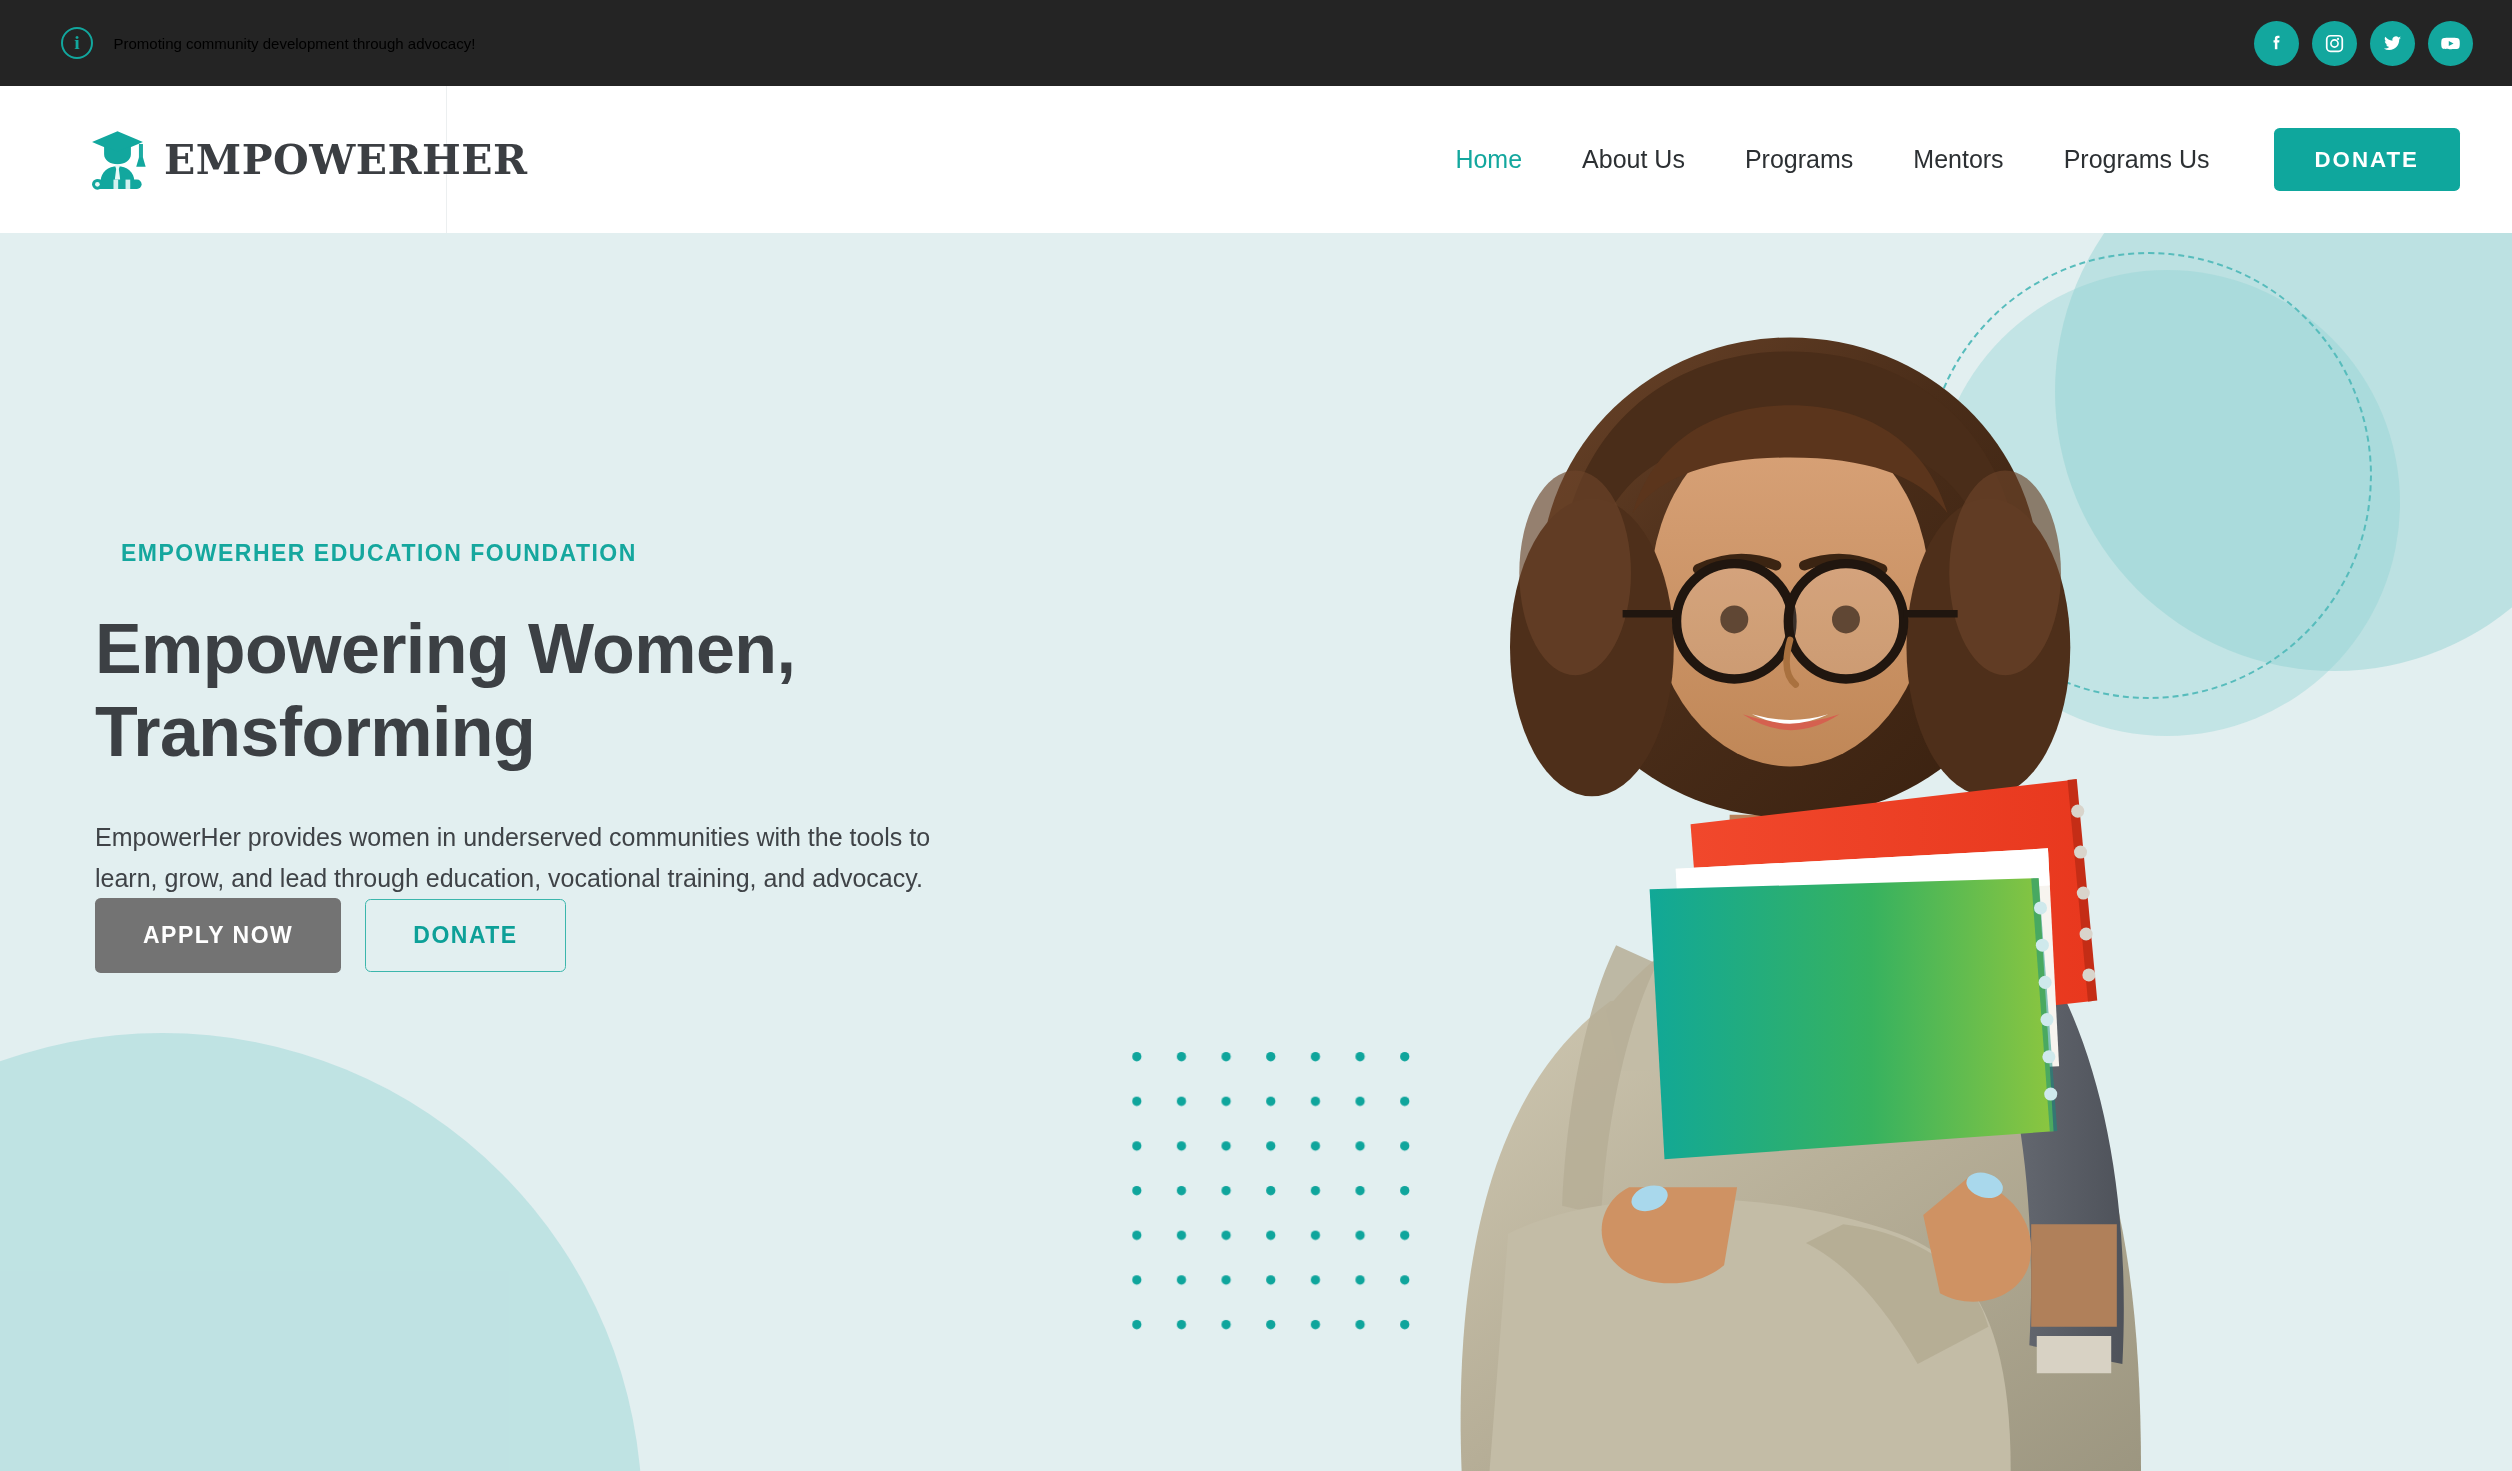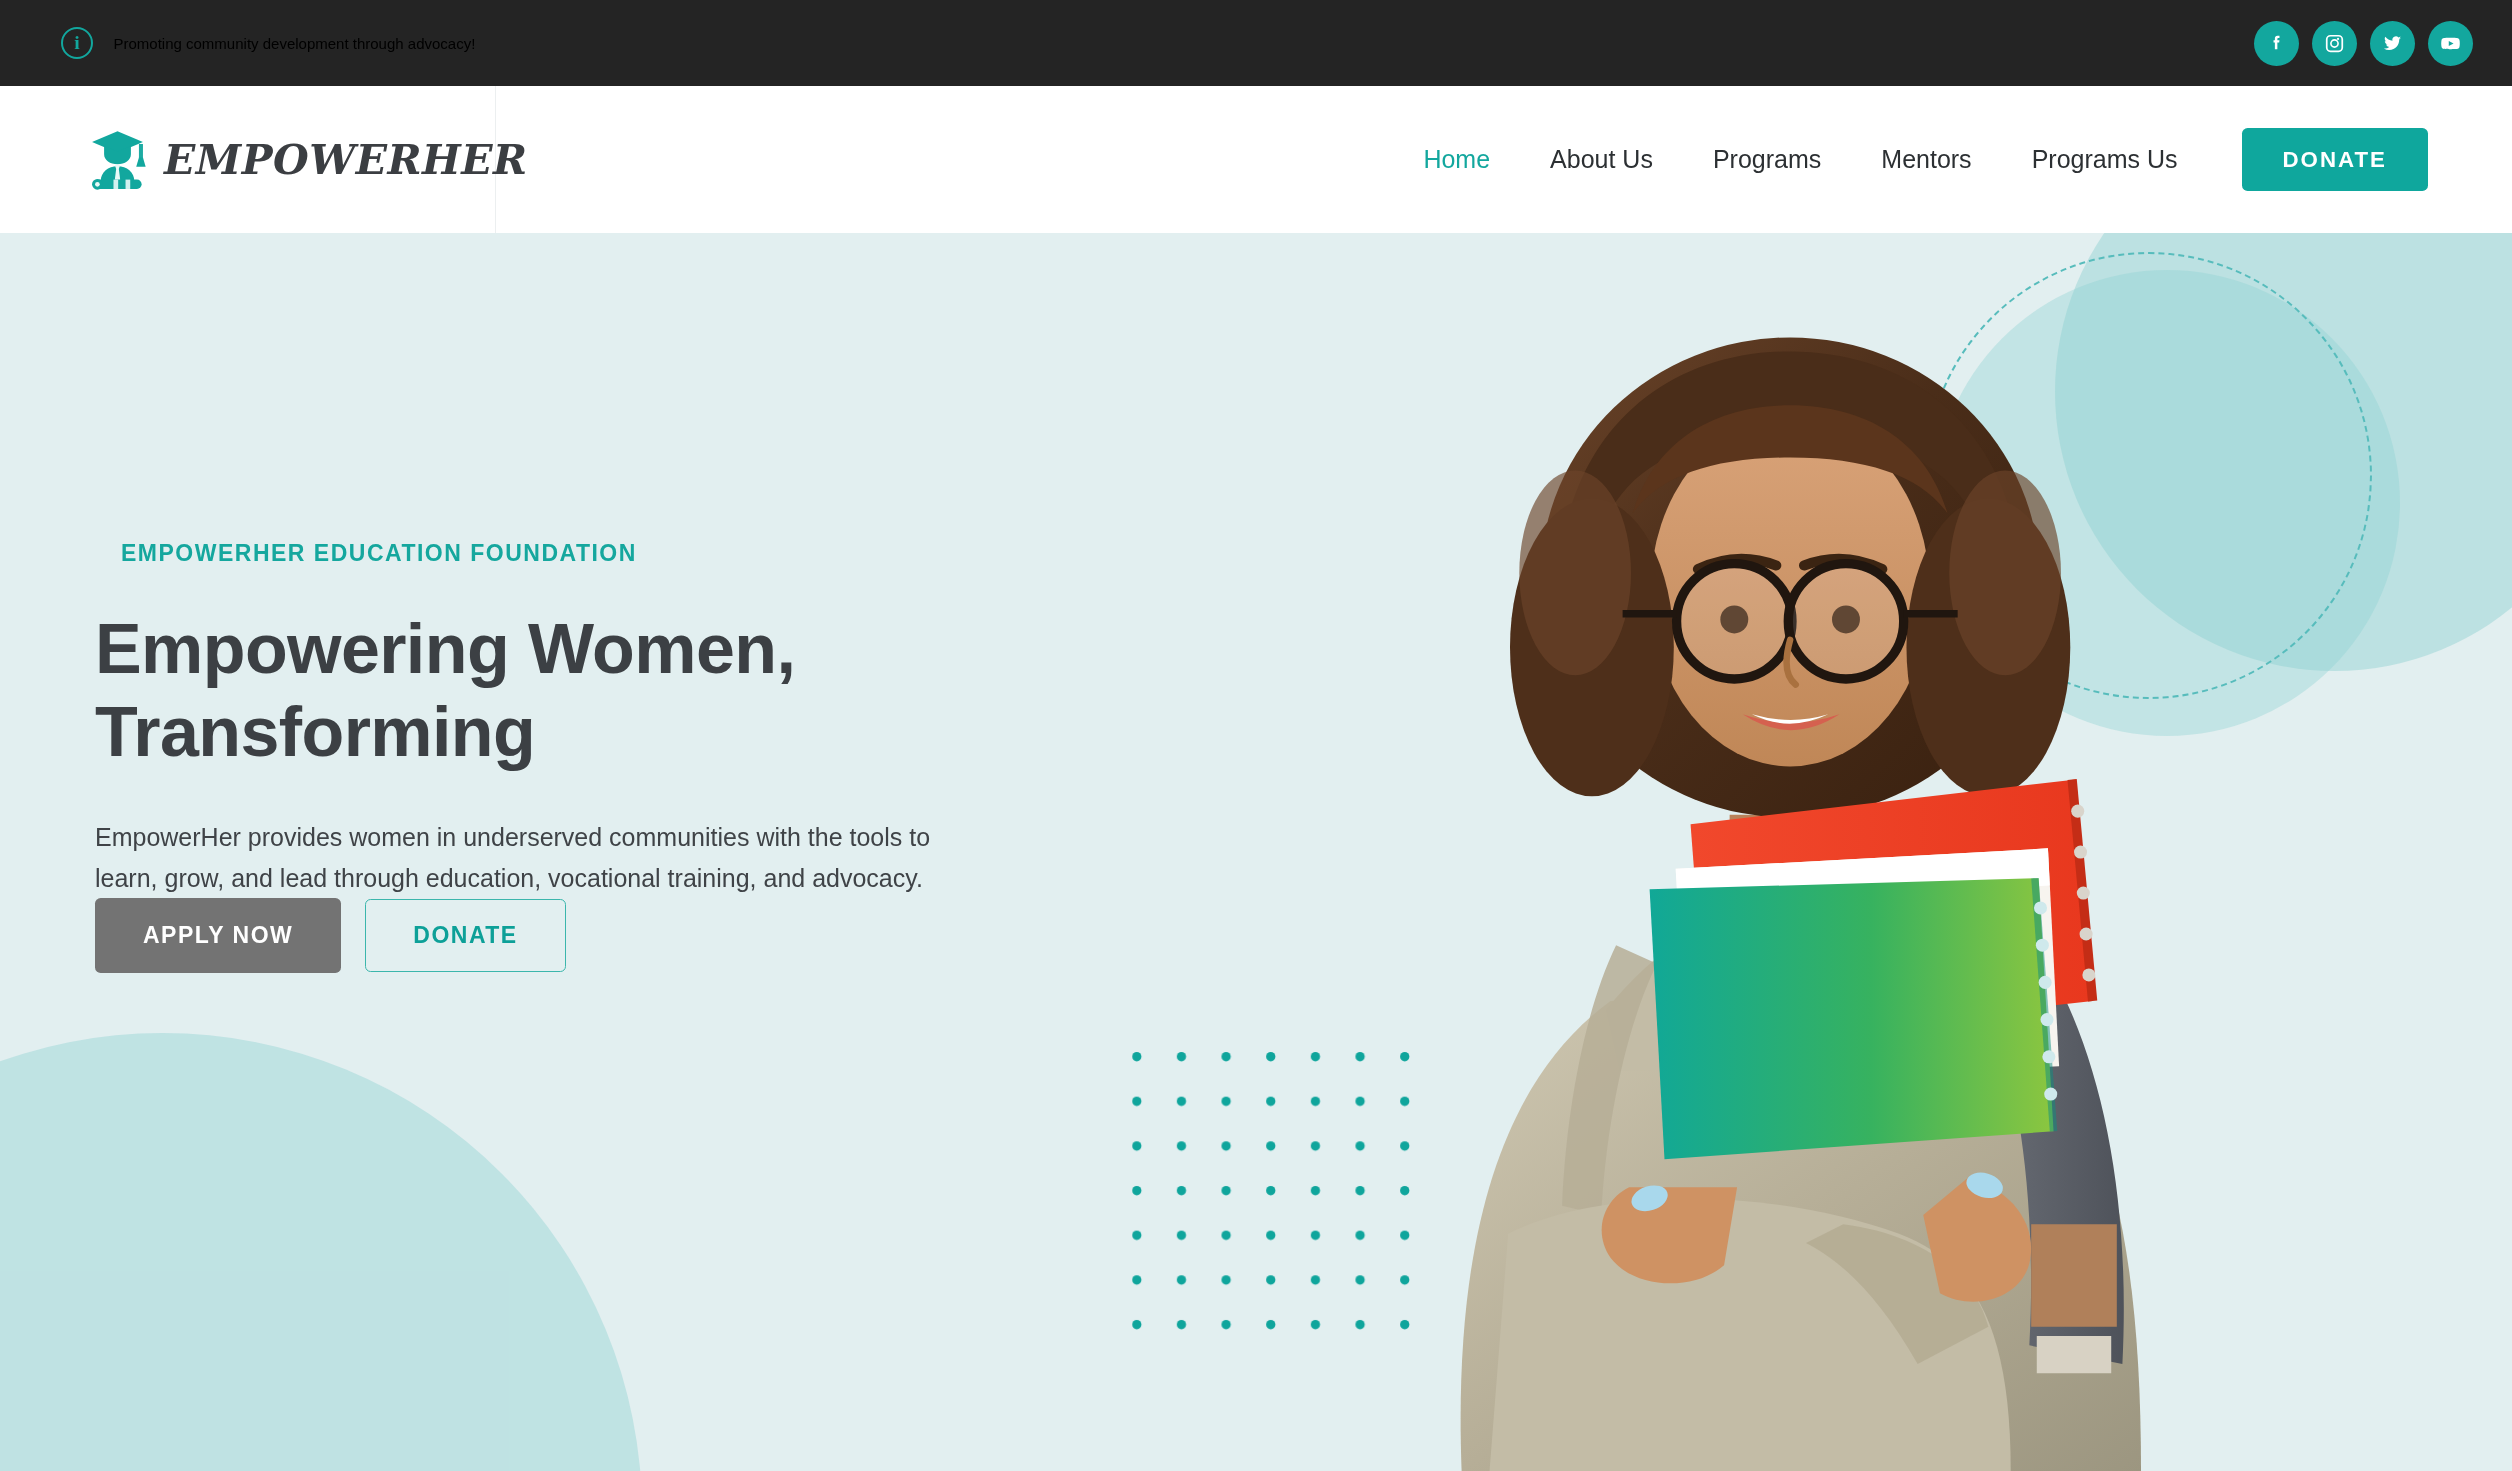--- a/index.html
+++ b/index.html
@@ -48,45 +48,44 @@
   
   .header {
     position: absolute;
     top: 86px; left: 0;
     width: 2512px; height: 147px;
     background: #ffffff;
     display: flex;
     align-items: stretch;
   }
   .brand-zone {
-    width: 496px;
+    width: 447px;
     display: flex;
     align-items: center;
     padding-left: 84px;
     border-right: 1.9px solid #eceff0;
-    font-style: italic;
   }
   .logo-wrap { display: flex; align-items: center; gap: 13px; }
   .logo-mark { width: 67px; height: 67px; flex: none; }
   .logo-mark svg { width: 67px; height: 67px; display: block; }
   .logo-text {
     font-family: "DejaVu Serif", serif;
     font-weight: bold;
     font-size: 41px;
     letter-spacing: 0.5px;
     color: #3b3e42;
     white-space: nowrap;
   }
 
   .nav-zone {
     flex: 1;
     display: flex;
     align-items: center;
     justify-content: flex-end;
-    padding-right: 84px;
+    padding-right: 52px;
     gap: 0;
   }
   .nav-link {
     font-size: 25px;
     color: #2c3033;
     padding: 0 30px;
     white-space: nowrap;
     cursor: pointer;
   }
   .nav-link.active { color: #13a79e; }

